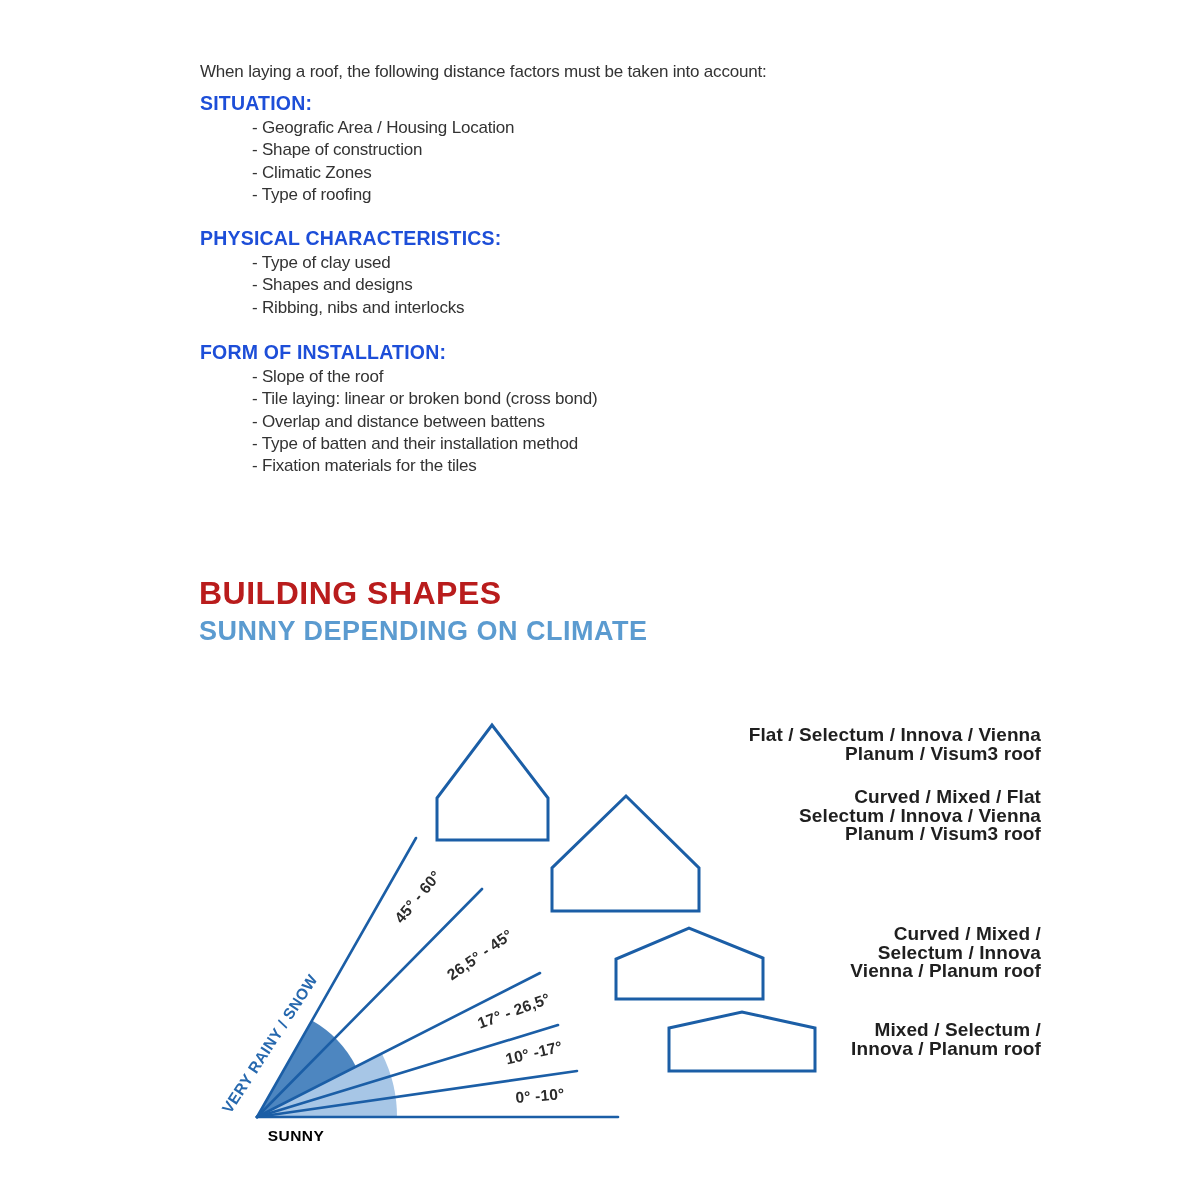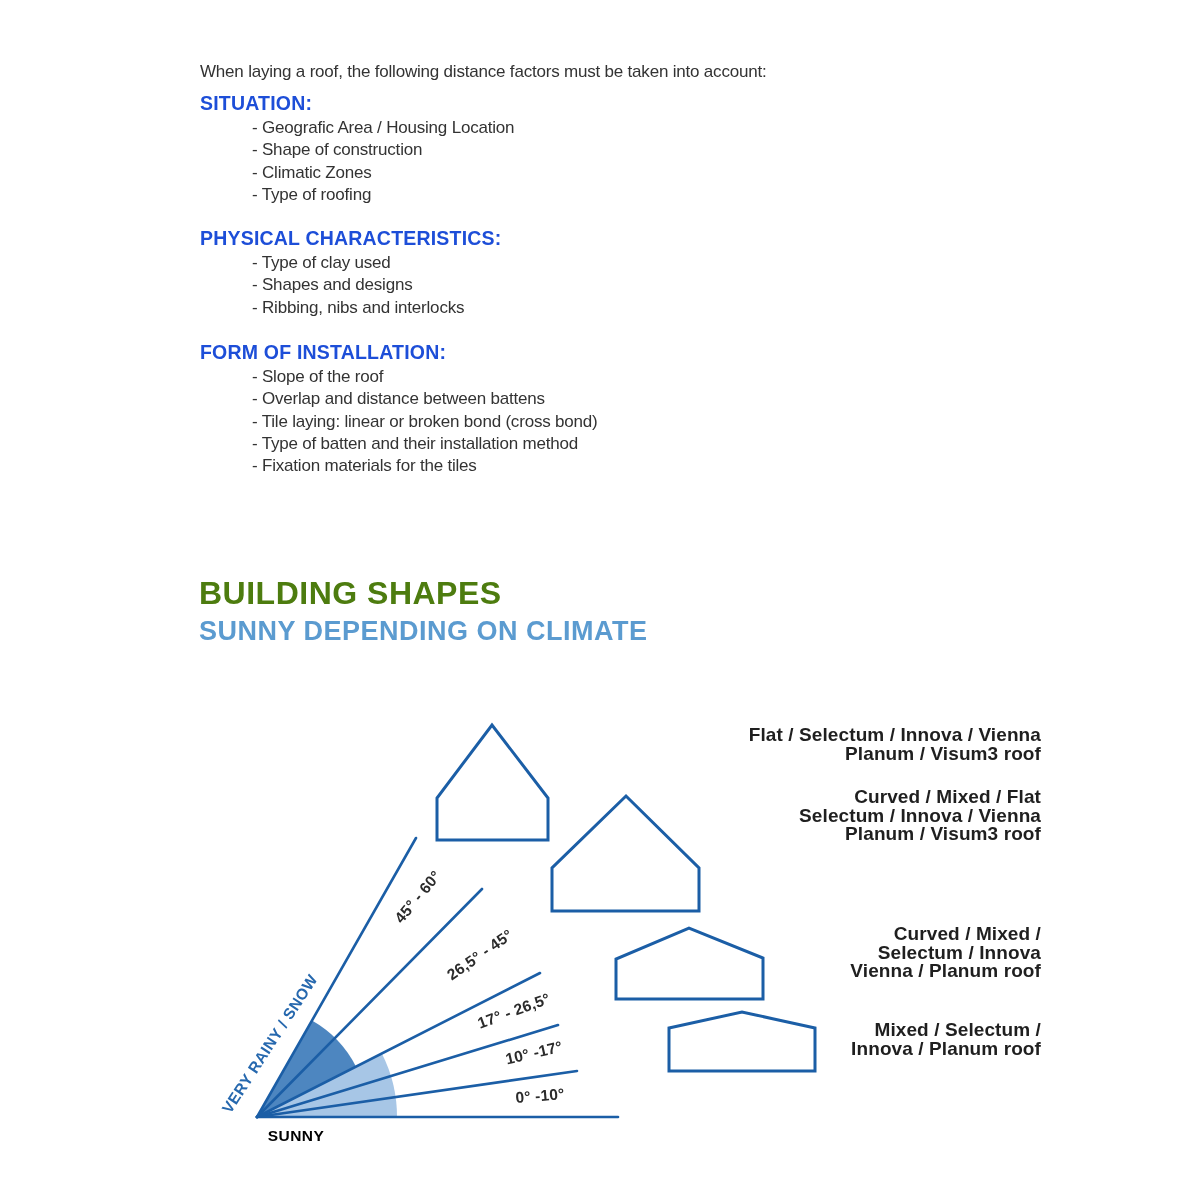--- a/index.html
+++ b/index.html
@@ -77,28 +77,28 @@
       <li>- Type of clay used</li>
       <li>- Shapes and designs</li>
       <li>- Ribbing, nibs and interlocks</li>
     </ul>
   </div>
 
   <div class="abs" style="left:200px; top:341px;">
     <div class="sec-title">FORM OF INSTALLATION:</div>
     <ul class="sec-list" style="margin:2px 0 0 52px;">
       <li>- Slope of the roof</li>
+      <li>- Tile laying: linear or broken bond (cross bond)</li>
       <li>- Overlap and distance between battens</li>
-      <li>- Tile laying: linear or broken bond (cross bond)</li>
       <li>- Type of batten and their installation method</li>
       <li>- Fixation materials for the tiles</li>
     </ul>
   </div>
 
-  <div class="abs page-title" style="color: #4d7c0f;">BUILDING SHAPES</div>
+  <div class="abs page-title" style="color: #b91c1c;">BUILDING SHAPES</div>
   <div class="abs page-subtitle" style="color: rgb(91, 155, 208);">SUNNY DEPENDING ON CLIMATE</div>
 
   <svg class="abs diagram" viewBox="0 0 1200 1200">
 
     <path d="M 257 1117 L 397 1117 A 140 140 0 0 0 382.1 1054.1 Z" stroke="none" fill="#a7c6e6"></path>
     <path d="M 257 1117 L 356.2 1067.1 A 111 111 0 0 0 312 1020.6 Z" stroke="none" fill="#4d86c0"></path>
 
     <g fill="none" stroke-width="2.6" stroke-linecap="round" stroke="#1b5ea6">
       <line x1="257" y1="1117" x2="618" y2="1117"></line>
       <line x1="257" y1="1117" x2="577" y2="1071"></line>

